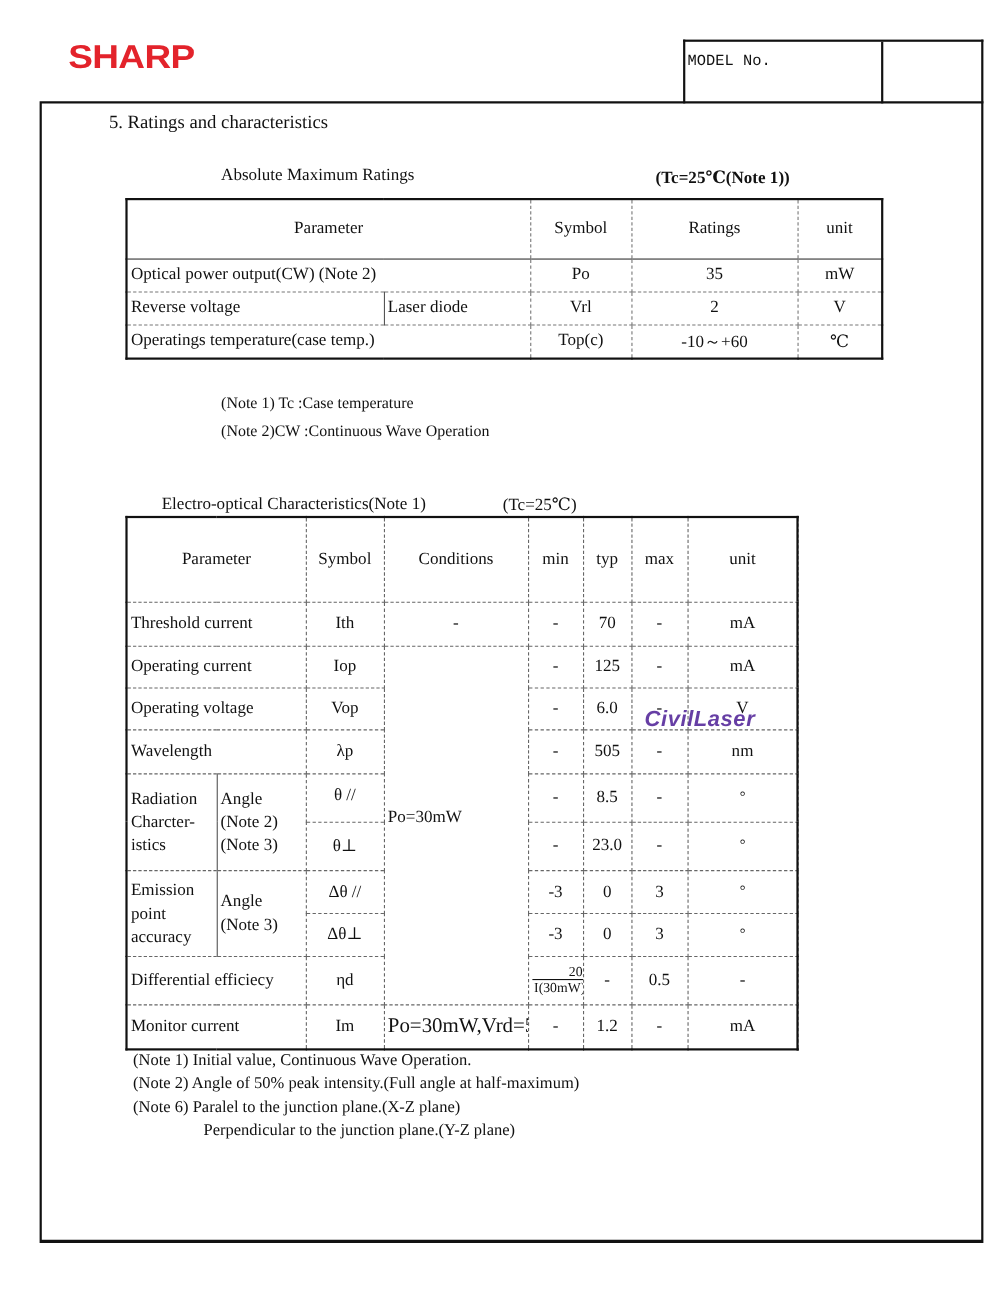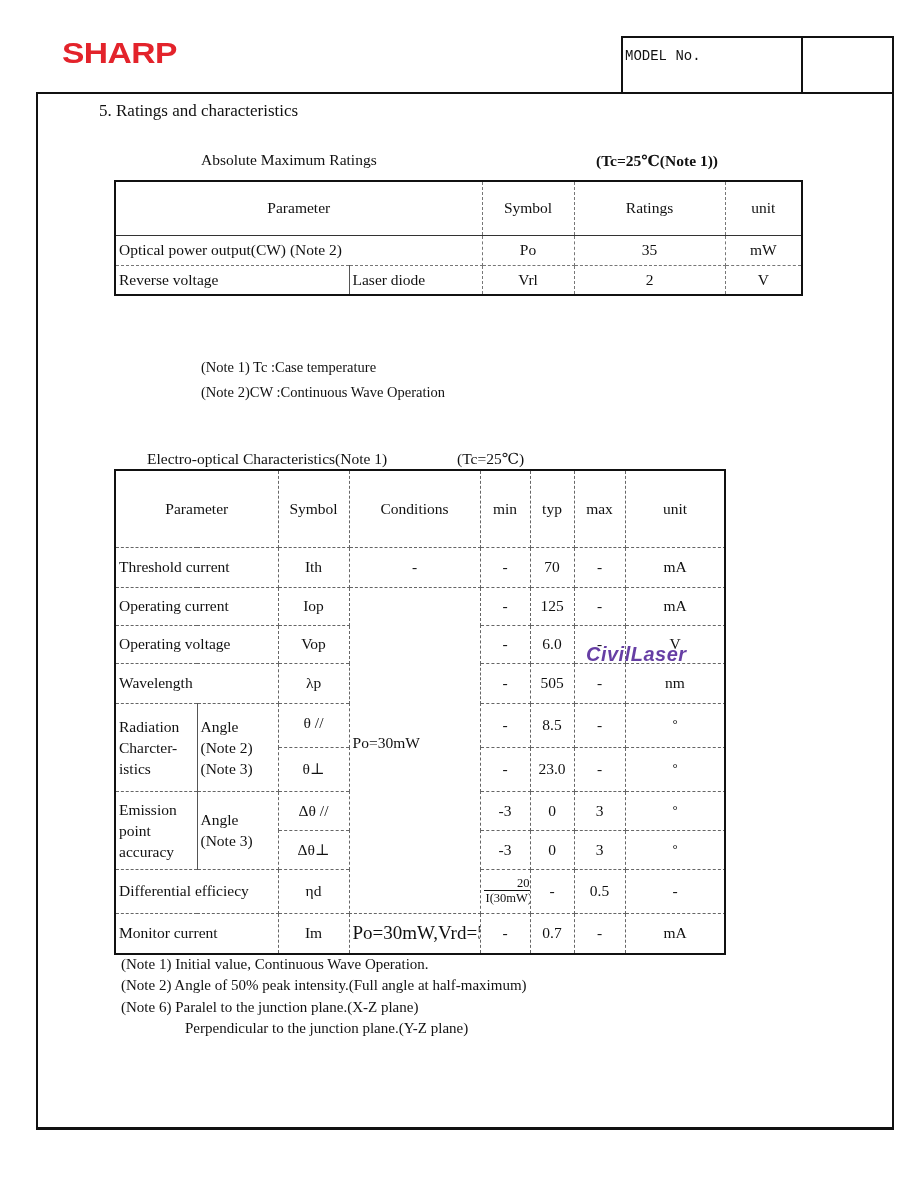--- a/index.html
+++ b/index.html
@@ -67,20 +67,26 @@
     <td class="c">35</td>
     <td class="c">mW</td>
   </tr>
   <tr style="height:30px">
     <td class="l">Reverse voltage</td>
     <td class="l solidL">Laser diode</td>
     <td class="c">Vrl</td>
     <td class="c">2</td>
     <td class="c">V</td>
   </tr>
+  <tr style="height:31px">
+    <td class="l" colspan="2">Operatings temperature(case temp.)</td>
+    <td class="c">Top(c)</td>
+    <td class="c">-10～+60</td>
+    <td class="c">℃</td>
+  </tr>
 </tbody>
   </table>
 
 <div class="abs note" style="left:201px;top:359px;">(Note 1) Tc  :Case temperature</div>
 <div class="abs note" style="left:201px;top:384px;">(Note 2)CW :Continuous Wave Operation</div>
 
 <div class="abs t-title" style="left:147px;top:450px;">Electro-optical Characteristics(Note 1)</div>
 <div class="abs t-title" style="left:457px;top:450px;">(Tc=25℃)</div>
 
 <table class="grid t2">
@@ -205,21 +211,21 @@
     <td class="c">0.5</td>
     <td class="c">-</td>
     <td class="c">mW/mA</td>
   </tr>
 
   <tr style="height:41px">
     <td class="l" colspan="2">Monitor current</td>
     <td class="c">Im</td>
     <td class="c small">Po=30mW,Vrd=5V</td>
     <td class="c">-</td>
-    <td class="c">0.7</td>
+    <td class="c">1.2</td>
     <td class="c">-</td>
     <td class="c">mA</td>
   </tr>
 </tbody>
   </table>
 
 <div class="abs watermark">CivilLaser</div>
 
 <div class="abs note2" style="left:121px;top:956px;">(Note 1) Initial value, Continuous Wave Operation.</div>
 <div class="abs note2" style="left:121px;top:977px;">(Note 2) Angle of 50% peak intensity.(Full angle at half-maximum)</div>

